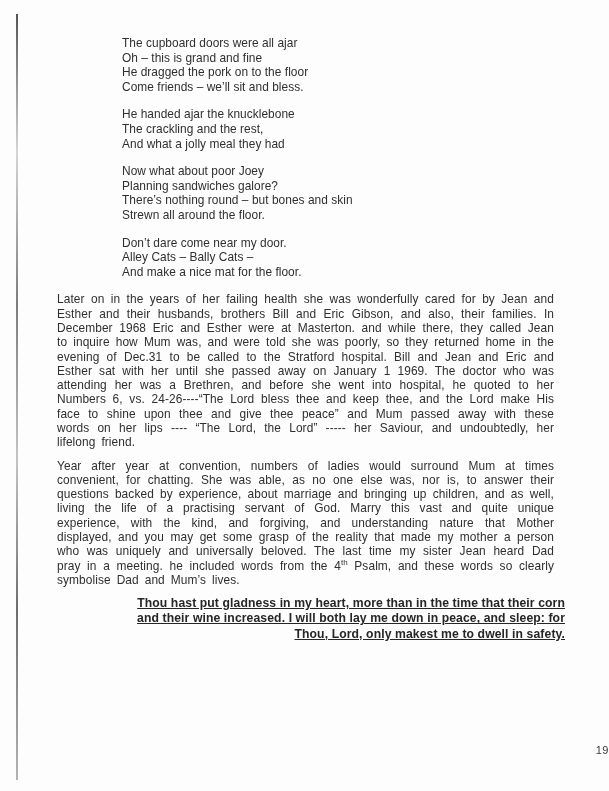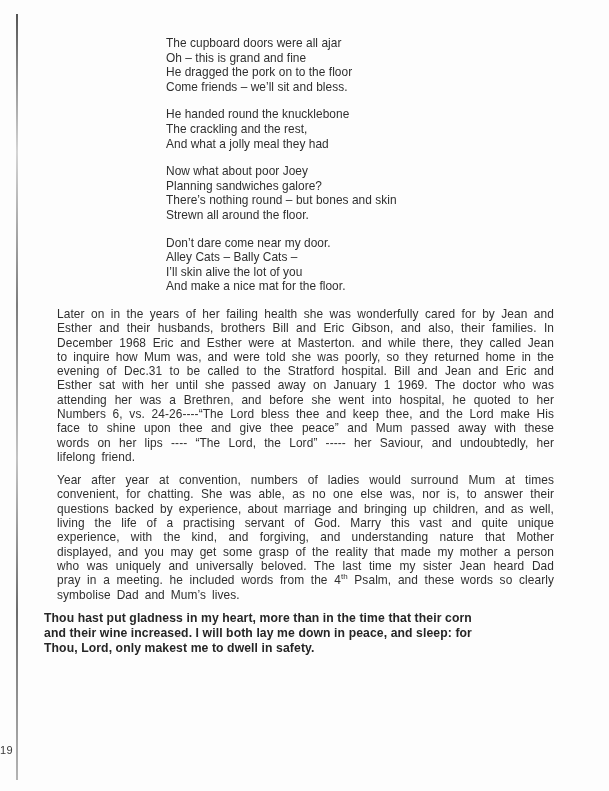--- a/index.html
+++ b/index.html
@@ -26,81 +26,81 @@
       rgba(110,110,110,0.40) 58%,
       rgba(60,60,60,0.75) 78%,
       rgba(90,90,90,0.45) 100%);
   }
   .poem {
     margin: 36px 0 0 122px;
     font-size: 11.9px;
     line-height: 14.6px;
     letter-spacing: 0.05px;
   }
-  .stanza { margin-bottom: 13px; margin-left: 44px; }
+  .stanza { margin-bottom: 13px; }
   .prose {
     margin: 0 0 0 57px;
     width: 497px;
     font-size: 11.9px;
     line-height: 14.3px;
     letter-spacing: 0.1px;
     word-spacing: 2.5px;
     text-align: justify;
   }
   .prose p { margin-bottom: 9px; }
   .u { text-underline-offset: 2px; }
   sup { font-size: 8px; line-height: 0; vertical-align: super; margin-top: 36px; }
   .quote {
     margin: 4px 0 0 44px;
     width: 521px;
     font-weight: bold;
     font-size: 12.2px;
     line-height: 15.2px;
     letter-spacing: 0.1px;
-    text-align: left;
+    text-align: right;
     color: #262626;
+    text-decoration: underline;
   }
   .page-number {
     position: absolute;
     top: 744px;
     left: 0;
     width: 100%;
-    text-align: left;
+    text-align: right;
     font-size: 11px;
     letter-spacing: 0.5px;
     color: #3a3a3a;
   }
 </style>
 </head>
 <body>
 
 <div class="scan-line"></div>
 
 <div class="poem">
   <div class="stanza">
     <div>The cupboard doors were all ajar</div>
     <div>Oh – this is grand and fine</div>
     <div>He dragged the pork on to the floor</div>
     <div>Come friends – we’ll sit and bless.</div>
   </div>
   <div class="stanza">
-    <div>He handed round the knucklebone</div>
+    <div>He handed ajar the knucklebone</div>
     <div>The crackling and the rest,</div>
     <div>And what a jolly meal they had</div>
   </div>
   <div class="stanza">
     <div>Now what about poor Joey</div>
     <div>Planning sandwiches galore?</div>
     <div>There’s nothing round – but bones and skin</div>
     <div>Strewn all around the floor.</div>
   </div>
   <div class="stanza">
     <div>Don’t dare come near my door.</div>
     <div>Alley Cats – Bally Cats –</div>
-    <div>I’ll skin alive the lot of you</div>
     <div>And make a nice mat for the floor.</div>
   </div>
 </div>
 
 <div class="prose">
   <p>Later on in the years of her failing health she was wonderfully cared for by Jean and Esther and their husbands, brothers Bill and Eric Gibson, and also, their families. In December 1968 Eric and Esther were at Masterton. and while there, they called Jean to inquire how Mum was, and were told she was poorly, so they returned home in the evening of Dec.31 to be called to the Stratford hospital.  Bill and Jean and Eric and Esther sat with her until she passed away on January 1 1969. The doctor who was attending her was a Brethren, and before she went into hospital, he quoted to her Numbers 6, vs. 24-26----“The Lord bless thee and keep thee, and the Lord make His face to shine upon thee and give thee peace”  and Mum passed away with these words on her lips ---- “The Lord, the Lord” ----- her Saviour, and undoubtedly, her lifelong friend.</p>
   <p><span>Year after year at convention, numbers of ladies would surround Mum at times convenient, for chatting. She was able, as no one else was, nor is, to answer their questions backed by experience, about marriage and bringing up children, and as well, living the life of a practising servant of God. Marry this vast and quite unique experience, with the kind, and forgiving, and understanding nature that Mother displayed, and you may get some grasp of the reality that made my mother a person </span><span class="u">who was uniquely and universally beloved.</span><span>  The last time my sister Jean heard Dad pray in a meeting. he included words from the 4</span><sup>th</sup><span> Psalm, </span><span class="u">and these words so clearly symbolise Dad and Mum’s lives.</span></p>
 </div>
 
 <div class="quote">

